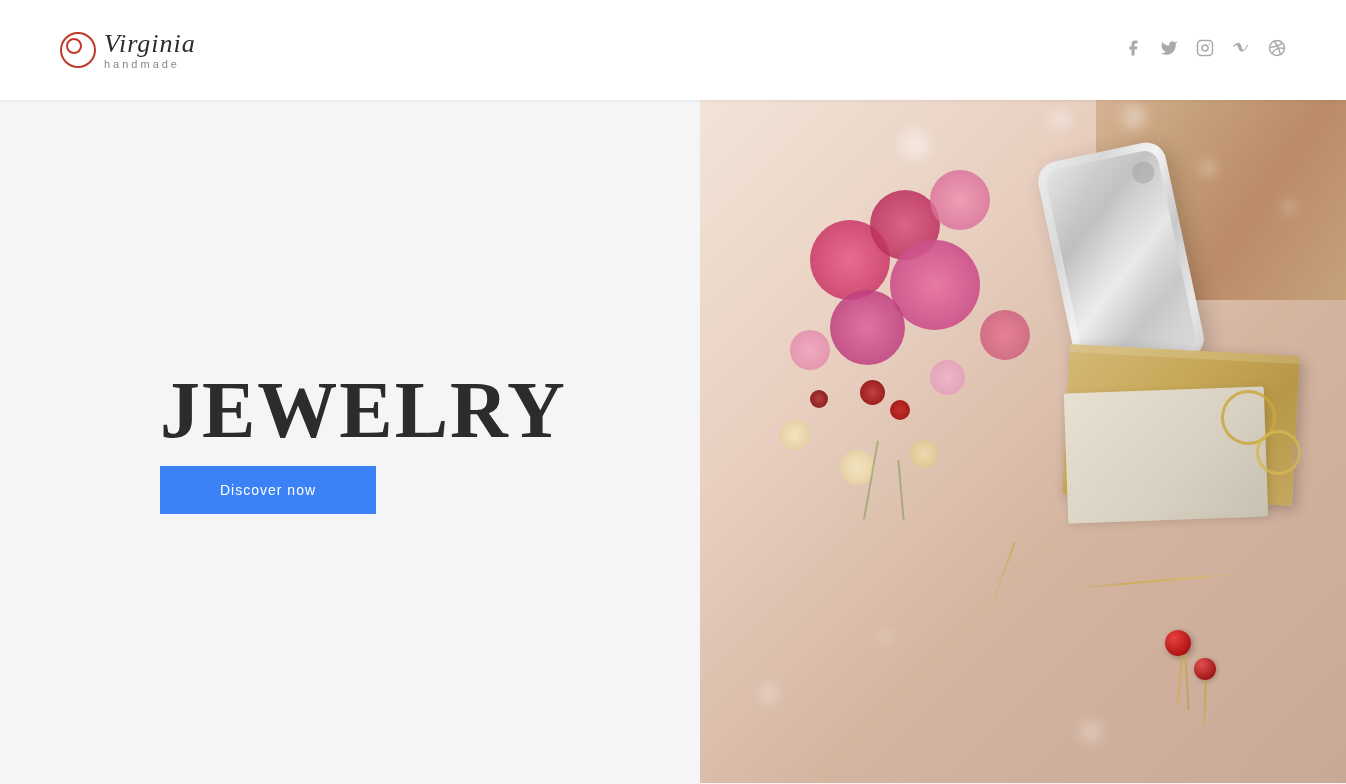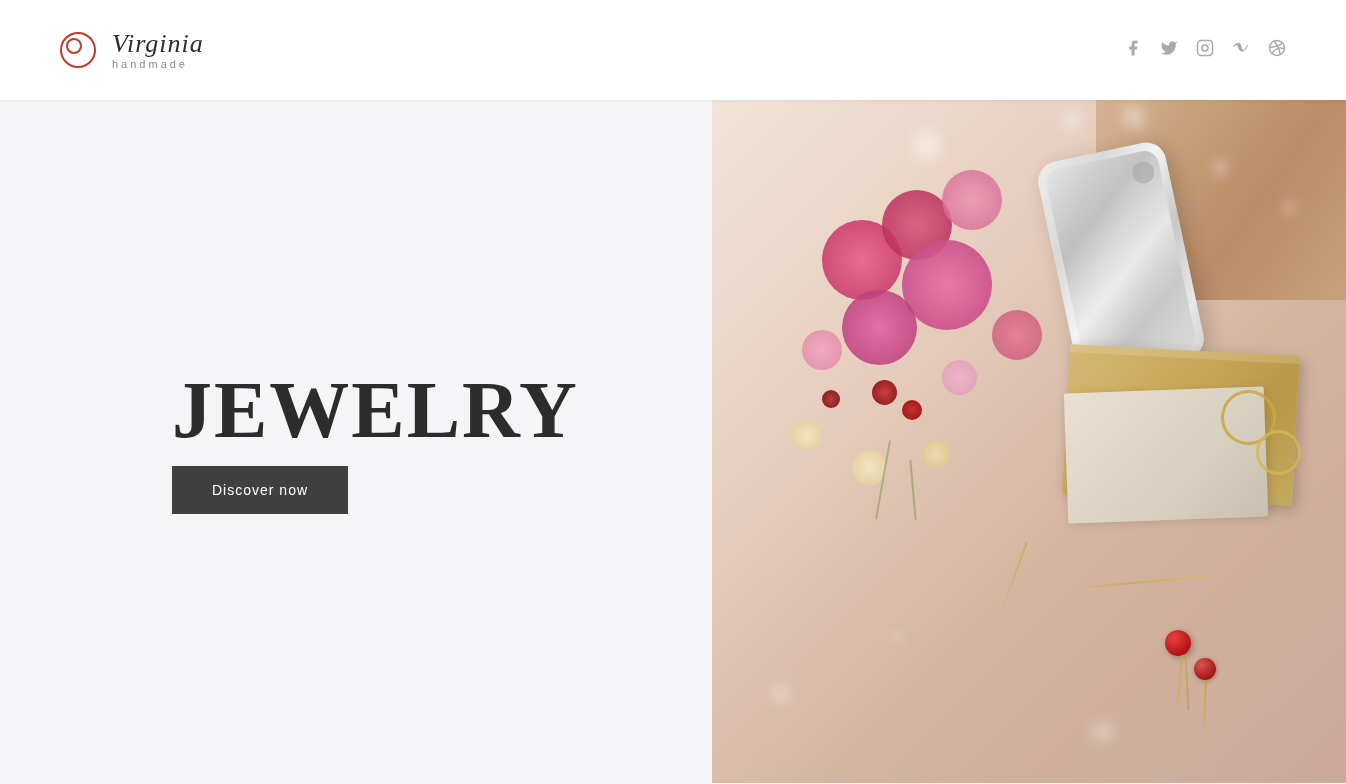--- a/index.html
+++ b/index.html
@@ -21,21 +21,21 @@
       padding: 0 60px;
       height: 100px;
       box-shadow: 0 1px 4px rgba(0,0,0,0.06);
       position: relative;
       z-index: 10;
     }
 
     .logo-area {
       display: flex;
       align-items: center;
-      gap: 16px;
+      gap: 8px;
     }
 
     .logo-circle {
       width: 36px;
       height: 36px;
       border-radius: 50%;
       border: 2.5px solid #c0392b;
       position: relative;
       display: flex;
       align-items: center;
@@ -108,21 +108,20 @@
       color: #888;
       font-size: 17px;
       cursor: pointer;
     }
 
     
     .main {
       display: flex;
       height: 683px;
       background: #f5f5f7;
-      margin-left: 12px;
     }
 
     
     .left-panel {
       flex: 0 0 700px;
       display: flex;
       flex-direction: column;
       justify-content: center;
       padding-left: 160px;
       background: #f5f5f7;
@@ -141,26 +140,26 @@
     .hero-subtitle {
       font-family: 'Georgia', serif;
       font-size: 28px;
       color: #2c2c2c;
       font-weight: 400;
       margin-bottom: 40px;
     }
 
     .discover-btn {
       display: inline-block;
-      background: #404040;
+      background: #3b82f6;
       color: #fff;
       font-family: Arial, sans-serif;
       font-size: 14px;
       letter-spacing: 1px;
-      padding: 16px 40px;
+      padding: 16px 60px;
       cursor: pointer;
       border: none;
       text-transform: none;
       font-weight: 500;
       width: fit-content;
     }
 
     
     .right-panel {
       flex: 1;

